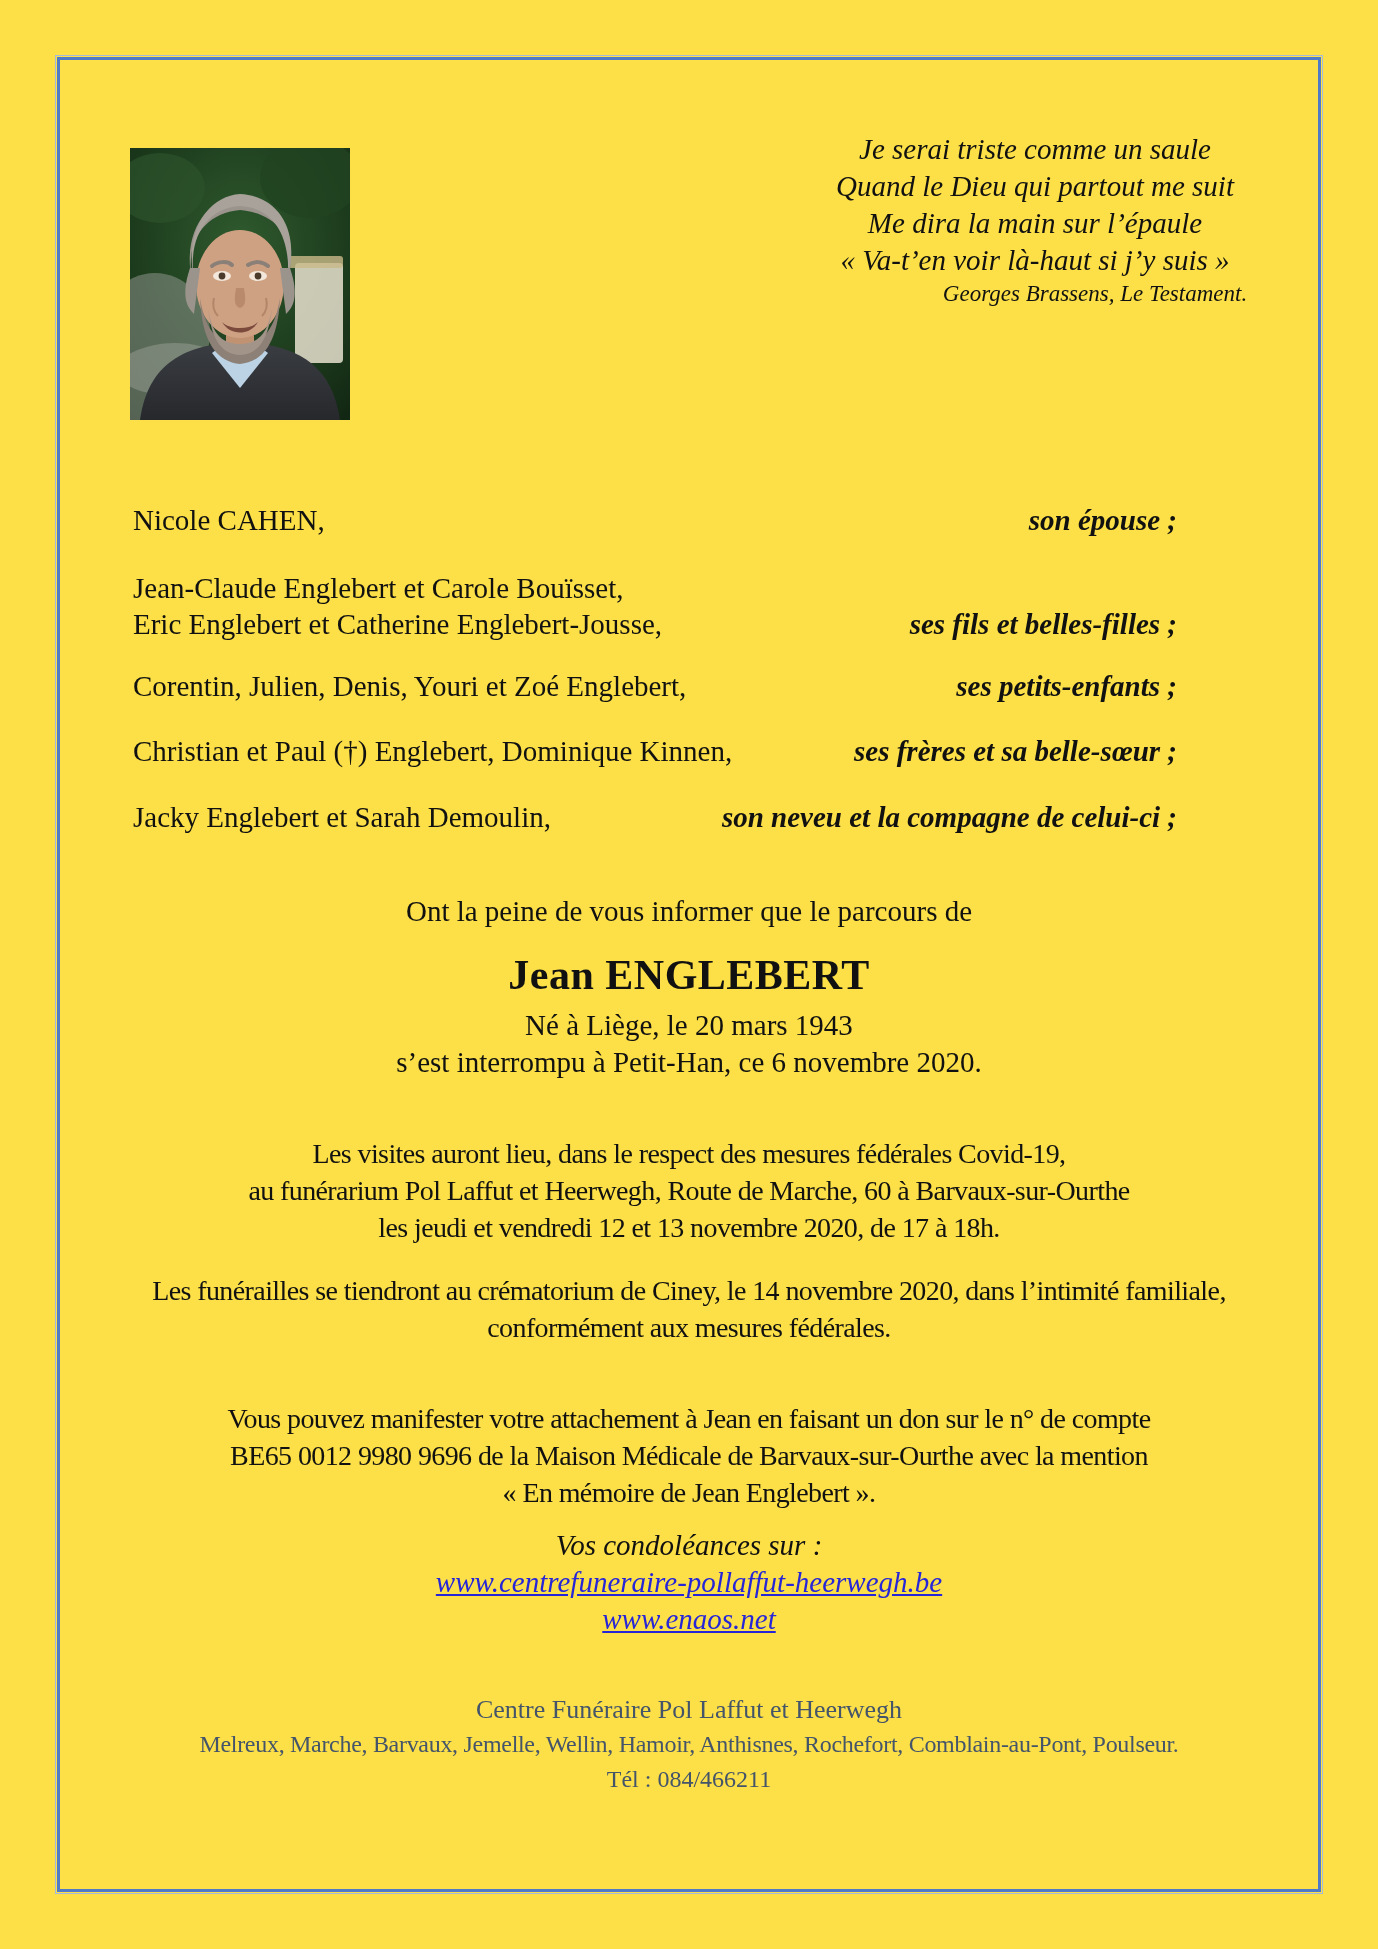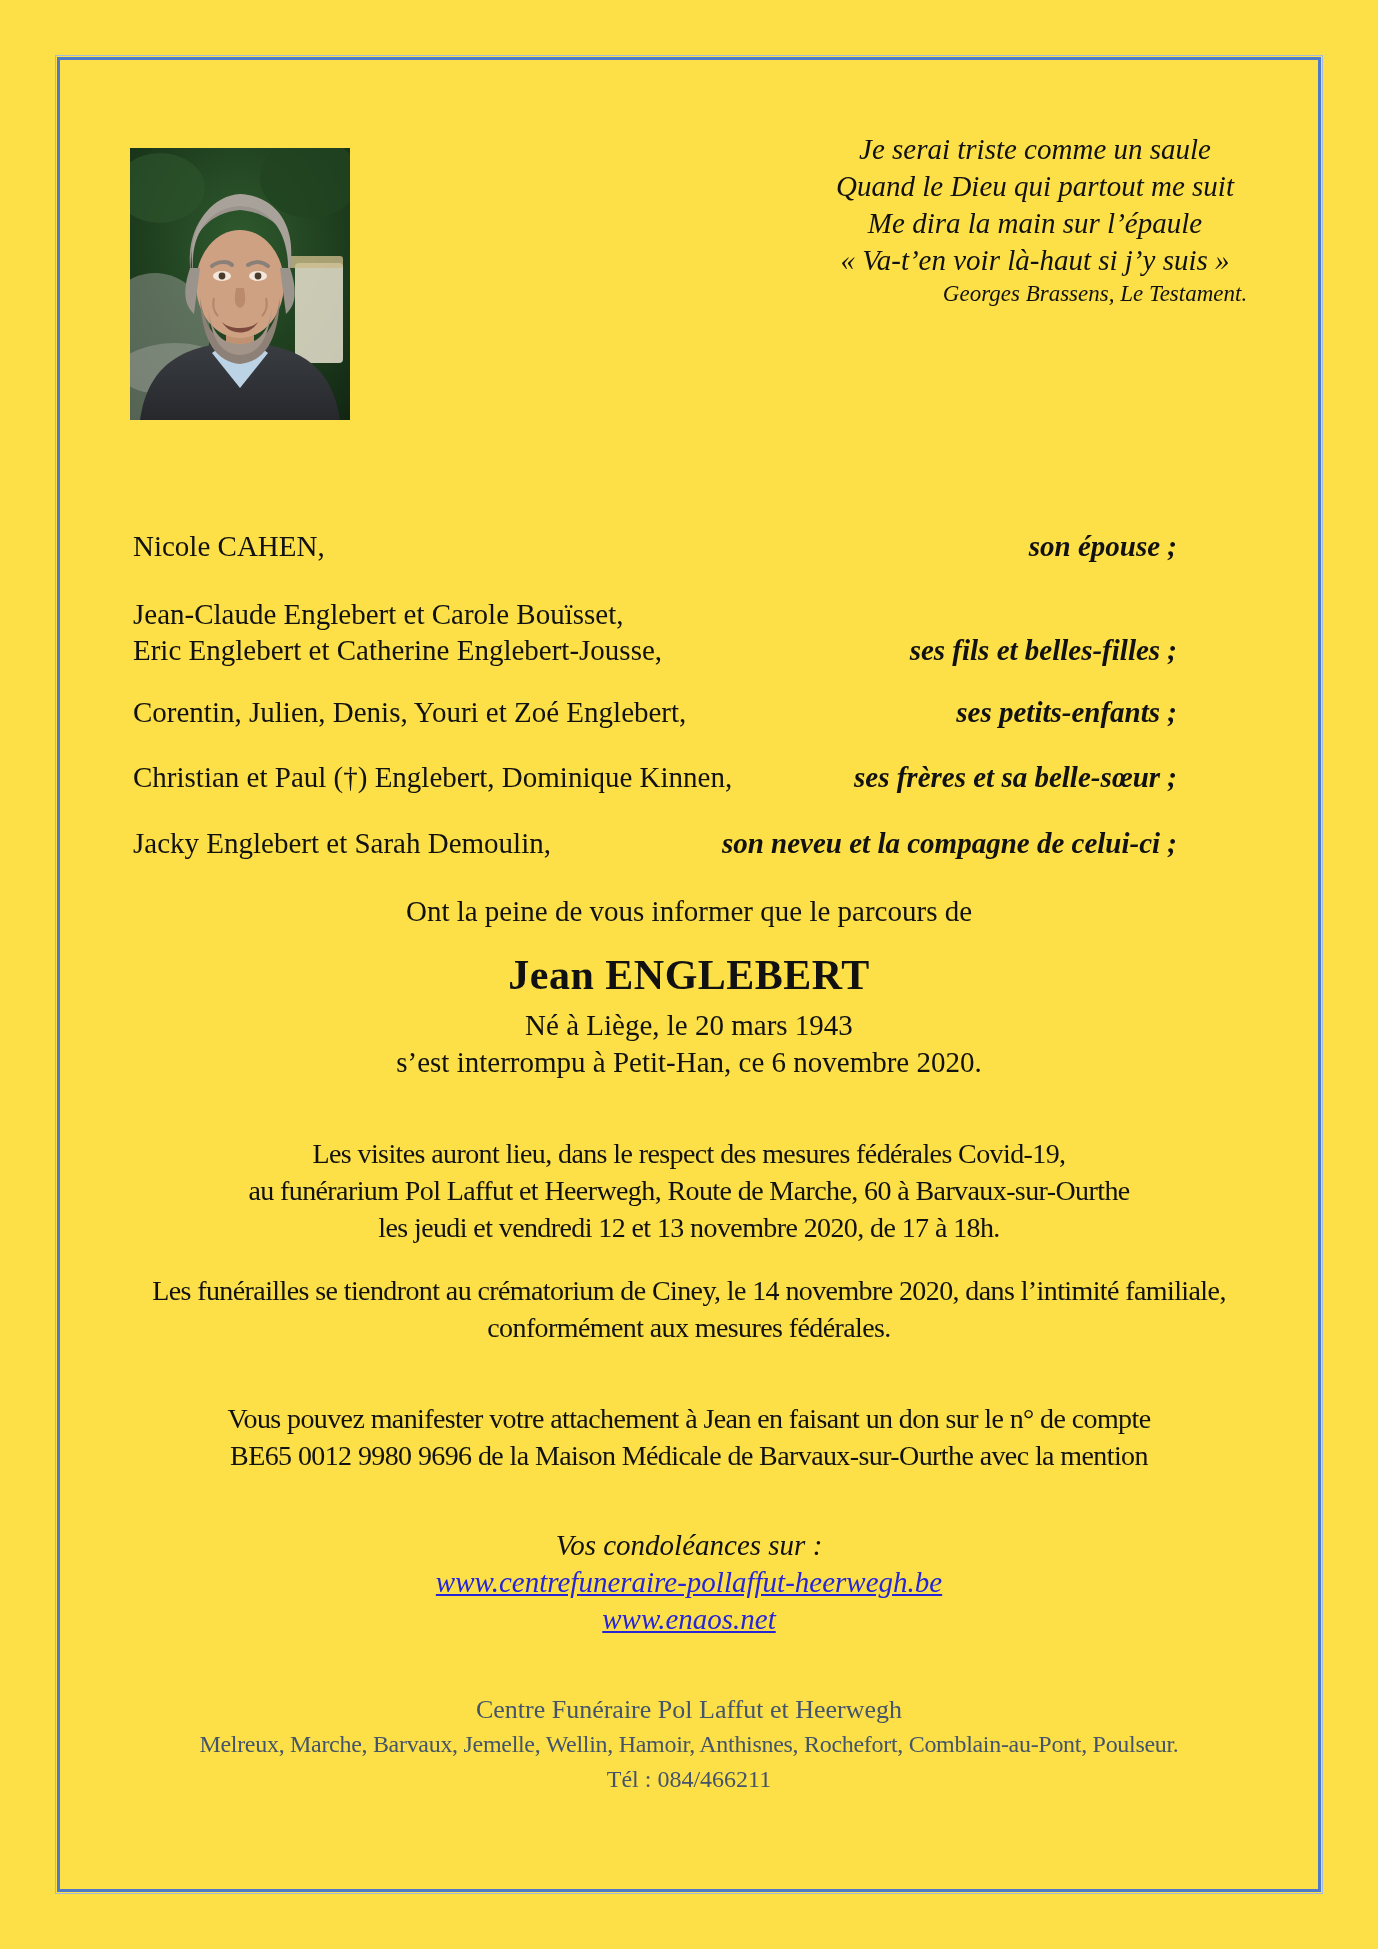--- a/index.html
+++ b/index.html
@@ -63,21 +63,20 @@
   .family-row {
     left: 0;
     right: 0;
     padding-left: 78px;
     padding-right: 146px;
     display: flex;
     justify-content: space-between;
     align-items: flex-end;
     font-size: 29px;
     line-height: 36px;
-    margin-top: 26px;
   }
   .family-names { text-align: left; }
   .family-relation {
     font-weight: bold;
     font-style: italic;
     text-align: left;
     white-space: nowrap;
   }
 
   .center-block {
@@ -233,20 +232,21 @@
     </div>
 
     <div class="abs center-block tight" style="top:1217px;">
       <div>Les funérailles se tiendront au crématorium de Ciney, le 14 novembre 2020, dans l’intimité familiale,</div>
       <div>conformément aux mesures fédérales.</div>
     </div>
 
     <div class="abs center-block tight" style="top:1345px;">
       <div>Vous pouvez manifester votre attachement à Jean en faisant un don sur le n° de compte</div>
       <div>BE65 0012 9980 9696 de la Maison Médicale de Barvaux-sur-Ourthe avec la mention</div>
+      <div>« En mémoire de Jean Englebert ».</div>
     </div>
 
     <div class="abs center-block" style="top:1472px;">
       <div class="italic cond-label">Vos condoléances sur :</div>
       <a class="cond-link" href="#">www.centrefuneraire-pollaffut-heerwegh.be</a>
       <a class="cond-link" href="#">www.enaos.net</a>
     </div>
 
     <div class="abs center-block footer" style="top:1637px;text-align:center;">
       <div class="f1">Centre Funéraire Pol Laffut et Heerwegh</div>

